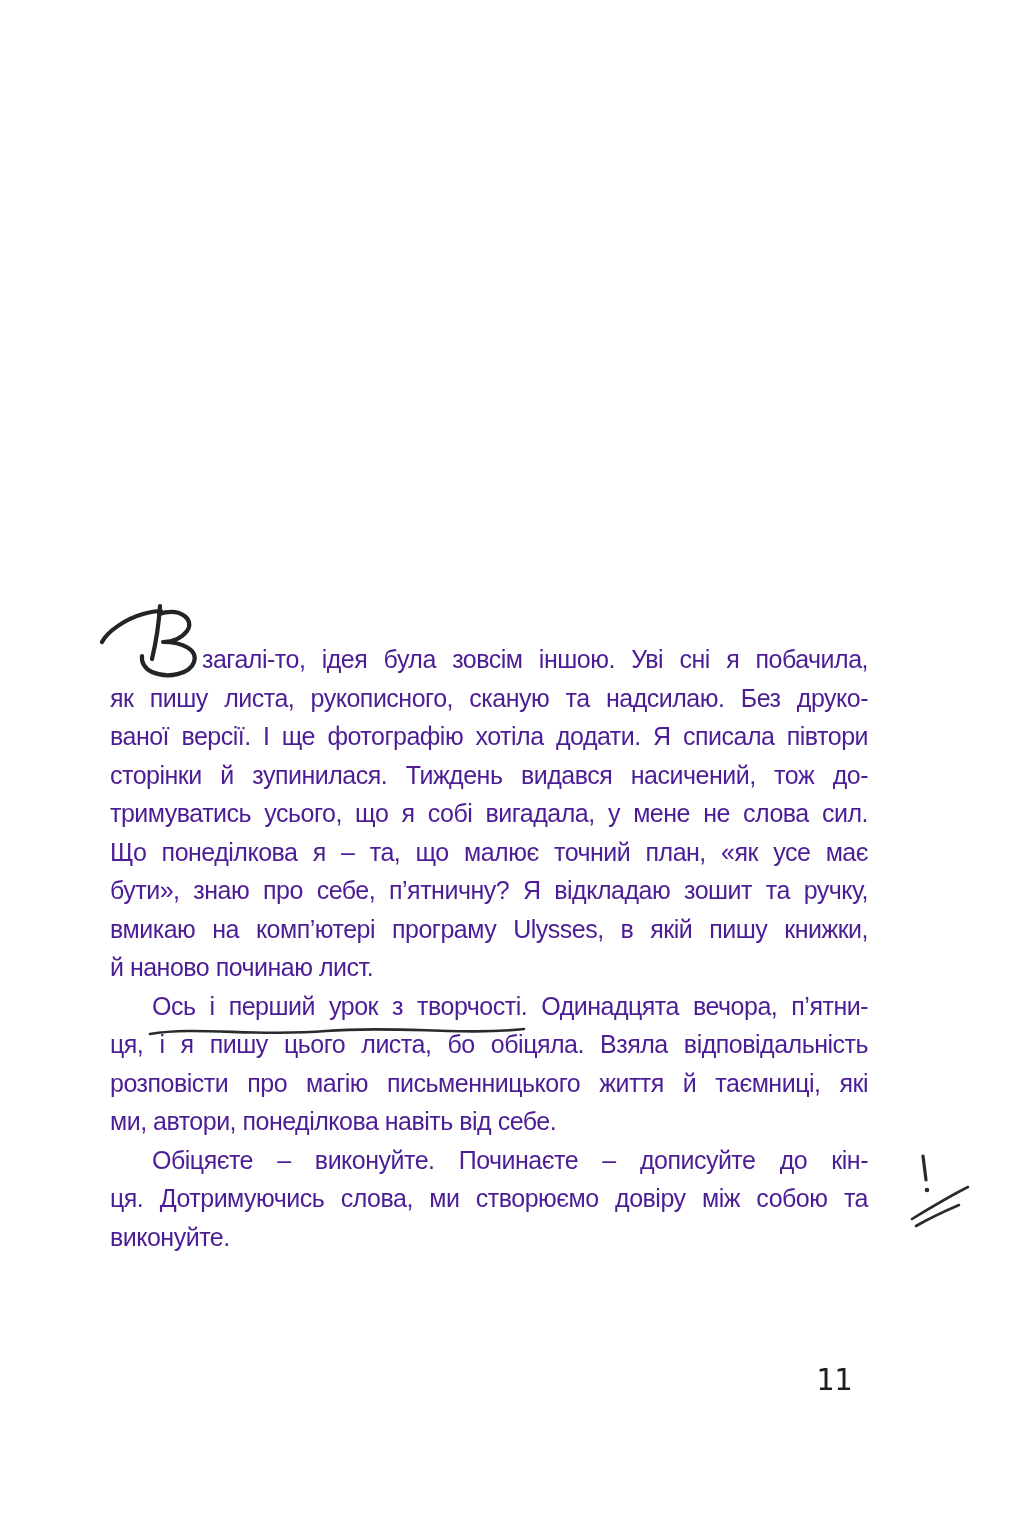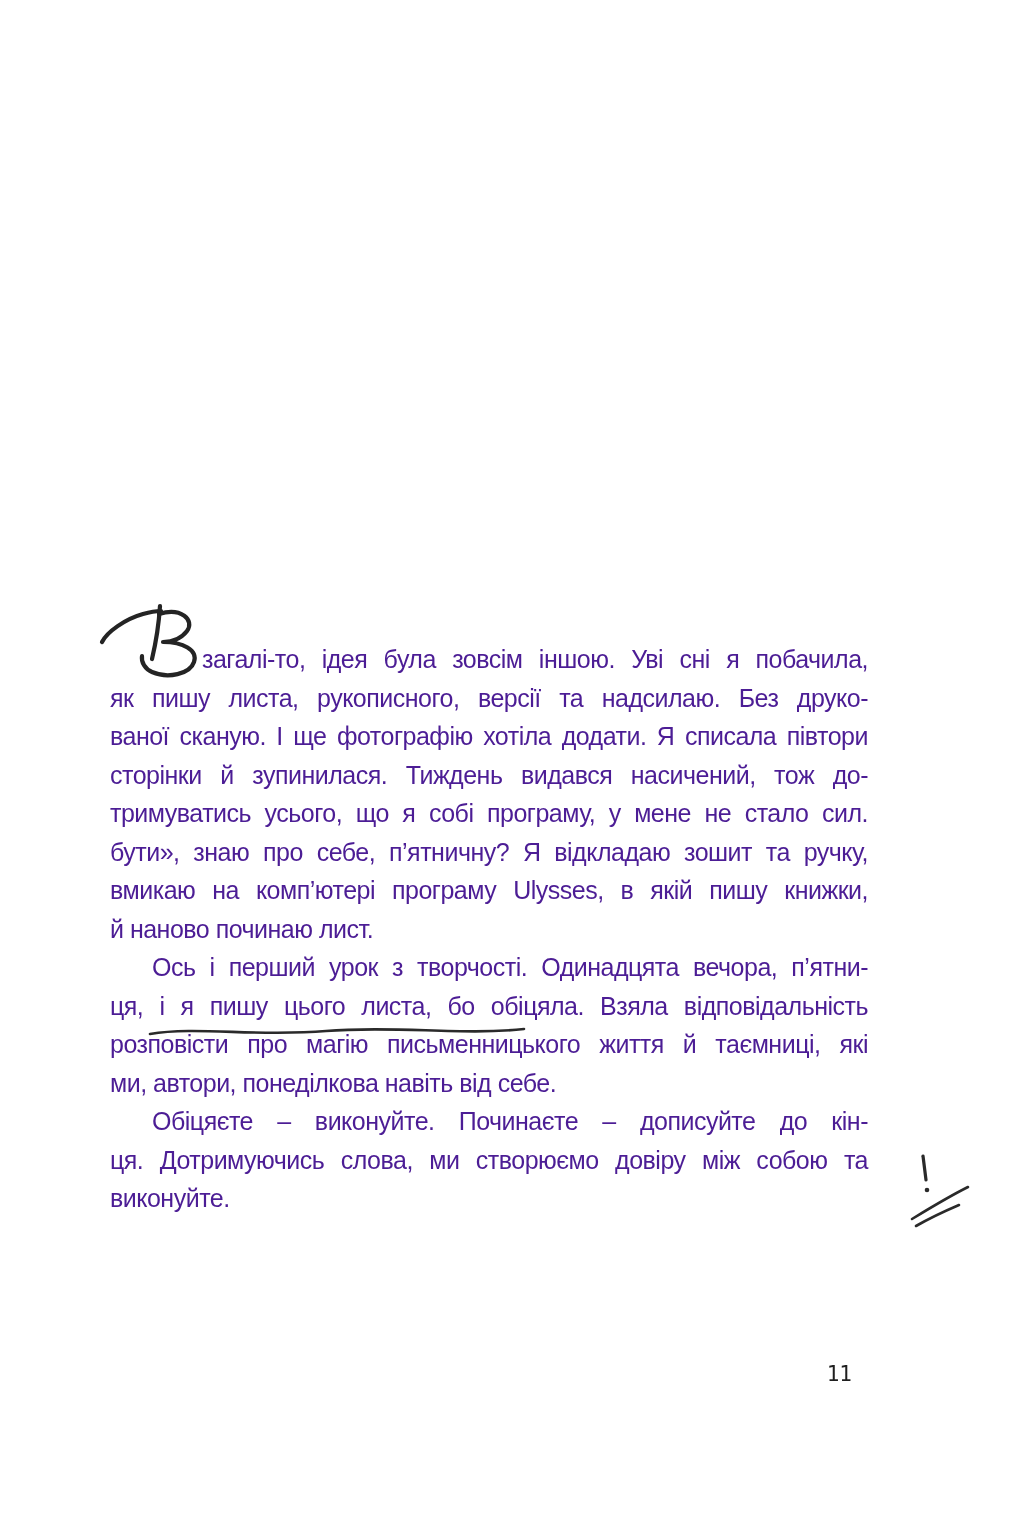--- a/index.html
+++ b/index.html
@@ -52,21 +52,21 @@
     width: 80px;
     height: 92px;
   }
   .page-number {
     position: absolute;
     left: 770px;
     top: 1362px;
     width: 82px;
     text-align: right;
     font-family: "DejaVu Sans Mono", monospace;
-    font-size: 21px;
+    font-size: 30px;
     color: #1f1f1f;
   }
   .sr-only {
     position: absolute;
     width: 1px; height: 1px;
     overflow: hidden;
     clip: rect(0 0 0 0);
     white-space: nowrap;
   }
 </style>
@@ -80,24 +80,25 @@
       <path d="M 7 44 C 12 34, 30 21, 48 16 C 55 14, 61 13, 66 13"></path>
       <path d="M 65 8 C 64 24, 61 44, 57 61"></path>
       <path d="M 64 16 C 86 9, 100 22, 92 33 C 86 41, 76 44, 68 44 C 88 44, 103 52, 99 64 C 95 76, 73 81, 57 74 C 50 71, 46 64, 47 58"></path>
     </g>
   </svg>
   <span class="sr-only">В</span>
 
   <div class="text-block">
     <div class="para">
       <div class="ln first-after-dropcap">загалі-то, ідея була зовсім іншою. Уві сні я побачила,</div>
-      <div class="ln">як пишу листа, рукописного, версії та надсилаю. Без друко-</div>
-      <div class="ln">ваної сканую. І ще фотографію хотіла додати. Я списала півтори</div>
+      <div class="ln">як пишу листа, рукописного, сканую та надсилаю. Без друко-</div>
+      <div class="ln">ваної версії. І ще фотографію хотіла додати. Я списала півтори</div>
       <div class="ln">сторінки й зупинилася. Тиждень видався насичений, тож до-</div>
-      <div class="ln">тримуватись усього, що я собі програму, у мене не стало сил.</div>
+      <div class="ln">тримуватись усього, що я собі вигадала, у мене не слова сил.</div>
+      <div class="ln">Що понеділкова я – та, що малює точний план, «як усе має</div>
       <div class="ln">бути», знаю про себе, п’ятничну? Я відкладаю зошит та ручку,</div>
       <div class="ln">вмикаю на комп’ютері програму Ulysses, в якій пишу книжки,</div>
       <div class="ln para-last">й наново починаю лист.</div>
     </div>
     <div class="para">
       <div class="ln para-indent">Ось і перший урок з творчості. Одинадцята вечора, п’ятни-</div>
       <div class="ln">ця, і я пишу цього листа, бо обіцяла. Взяла відповідальність</div>
       <div class="ln">розповісти про магію письменницького життя й таємниці, які</div>
       <div class="ln para-last">ми, автори, понеділкова навіть від себе.</div>
     </div>

